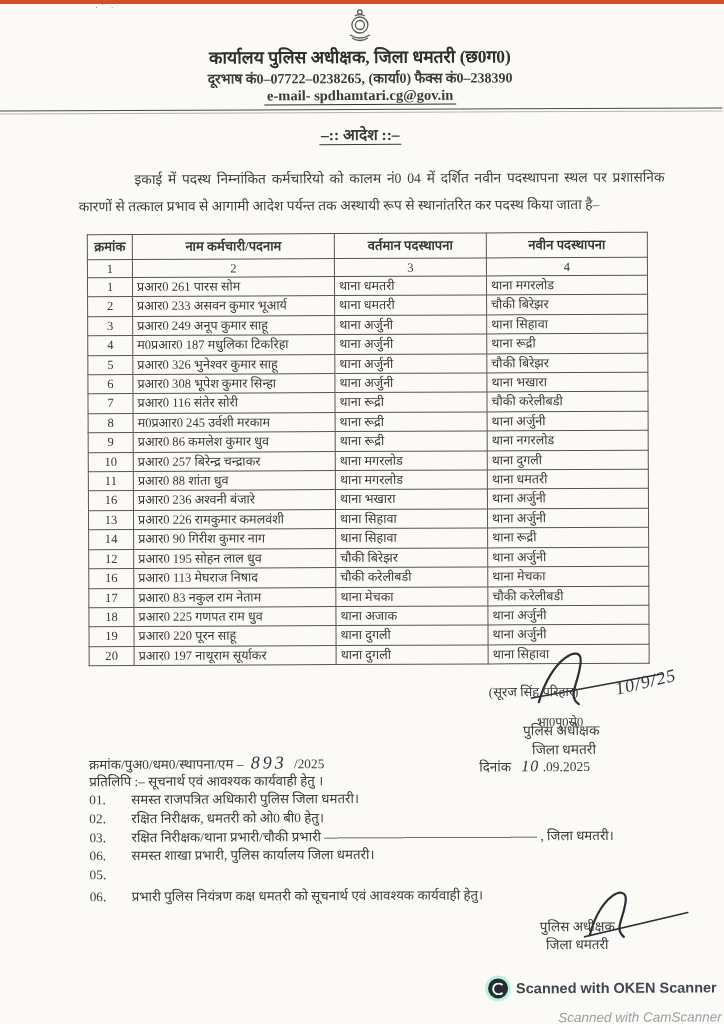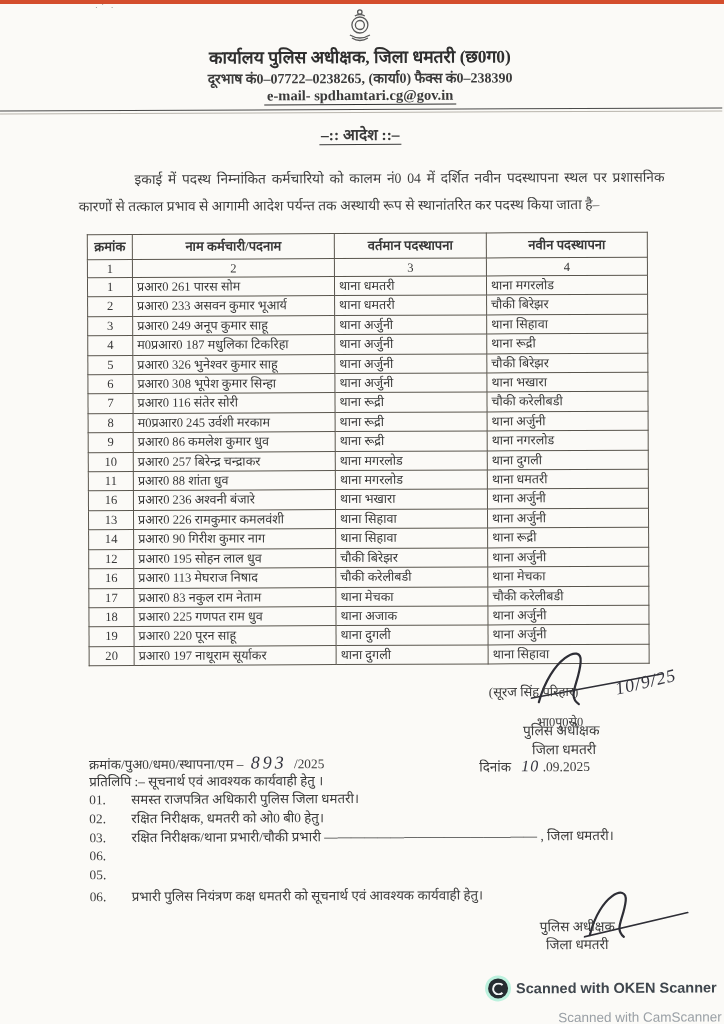--- a/index.html
+++ b/index.html
@@ -73,21 +73,21 @@
   .oken-icon{
     width:20px;height:20px;border-radius:50%;
     background:#262c31;position:relative;flex:0 0 20px;
     box-shadow:0 0 0 3px rgba(110,230,190,0.45);
   }
   .oken-icon::after{content:"";position:absolute;left:4px;top:4px;width:9px;height:9px;border:2px solid #f2f4f5;border-radius:50%;border-right-color:transparent;}
   .oken-text{margin-left:8px;font-size:14.5px;font-weight:bold;color:#3f464d;}
   .cam-partial{
     position:absolute;left:556px;top:1011px;
     font-family:"Liberation Sans","DejaVu Sans",sans-serif;
-    font-size:13.5px;color:#9aa0a6;white-space:nowrap;
+    font-size:13.5px;color:#9aa0a6;white-space:nowrap;font-style:italic;
   }
   .ink{stroke:#2e2e36;stroke-width:2.2;fill:none;stroke-linecap:round;}
   .emb{stroke:#5a5a5a;fill:none;stroke-width:1.3;}
 </style>
 </head>
 <body>
 
 <div class="page">
   <div class="top-bar"></div>
   <div class="corner-marks">· ̇ ·</div>
@@ -287,20 +287,21 @@
         <div class="copy-item">
           <span class="no">02.</span>
           <span>रक्षित निरीक्षक, धमतरी को ओ0 बी0 हेतु।</span>
         </div>
         <div class="copy-item">
           <span class="no">03.</span>
           <span>रक्षित निरीक्षक/थाना प्रभारी/चौकी प्रभारी ———————————————— , जिला धमतरी।</span>
         </div>
         <div class="copy-item">
           <span class="no">06.</span>
+          <span>समस्त शाखा प्रभारी, पुलिस कार्यालय जिला धमतरी।</span>
         </div>
         <div class="copy-item">
           <span class="no">05.</span>
         </div>
         <div class="copy-item">
           <span class="no">06.</span>
           <span>प्रभारी पुलिस नियंत्रण कक्ष धमतरी को सूचनार्थ एवं आवश्यक कार्यवाही हेतु।</span>
         </div>
       </div>
 

